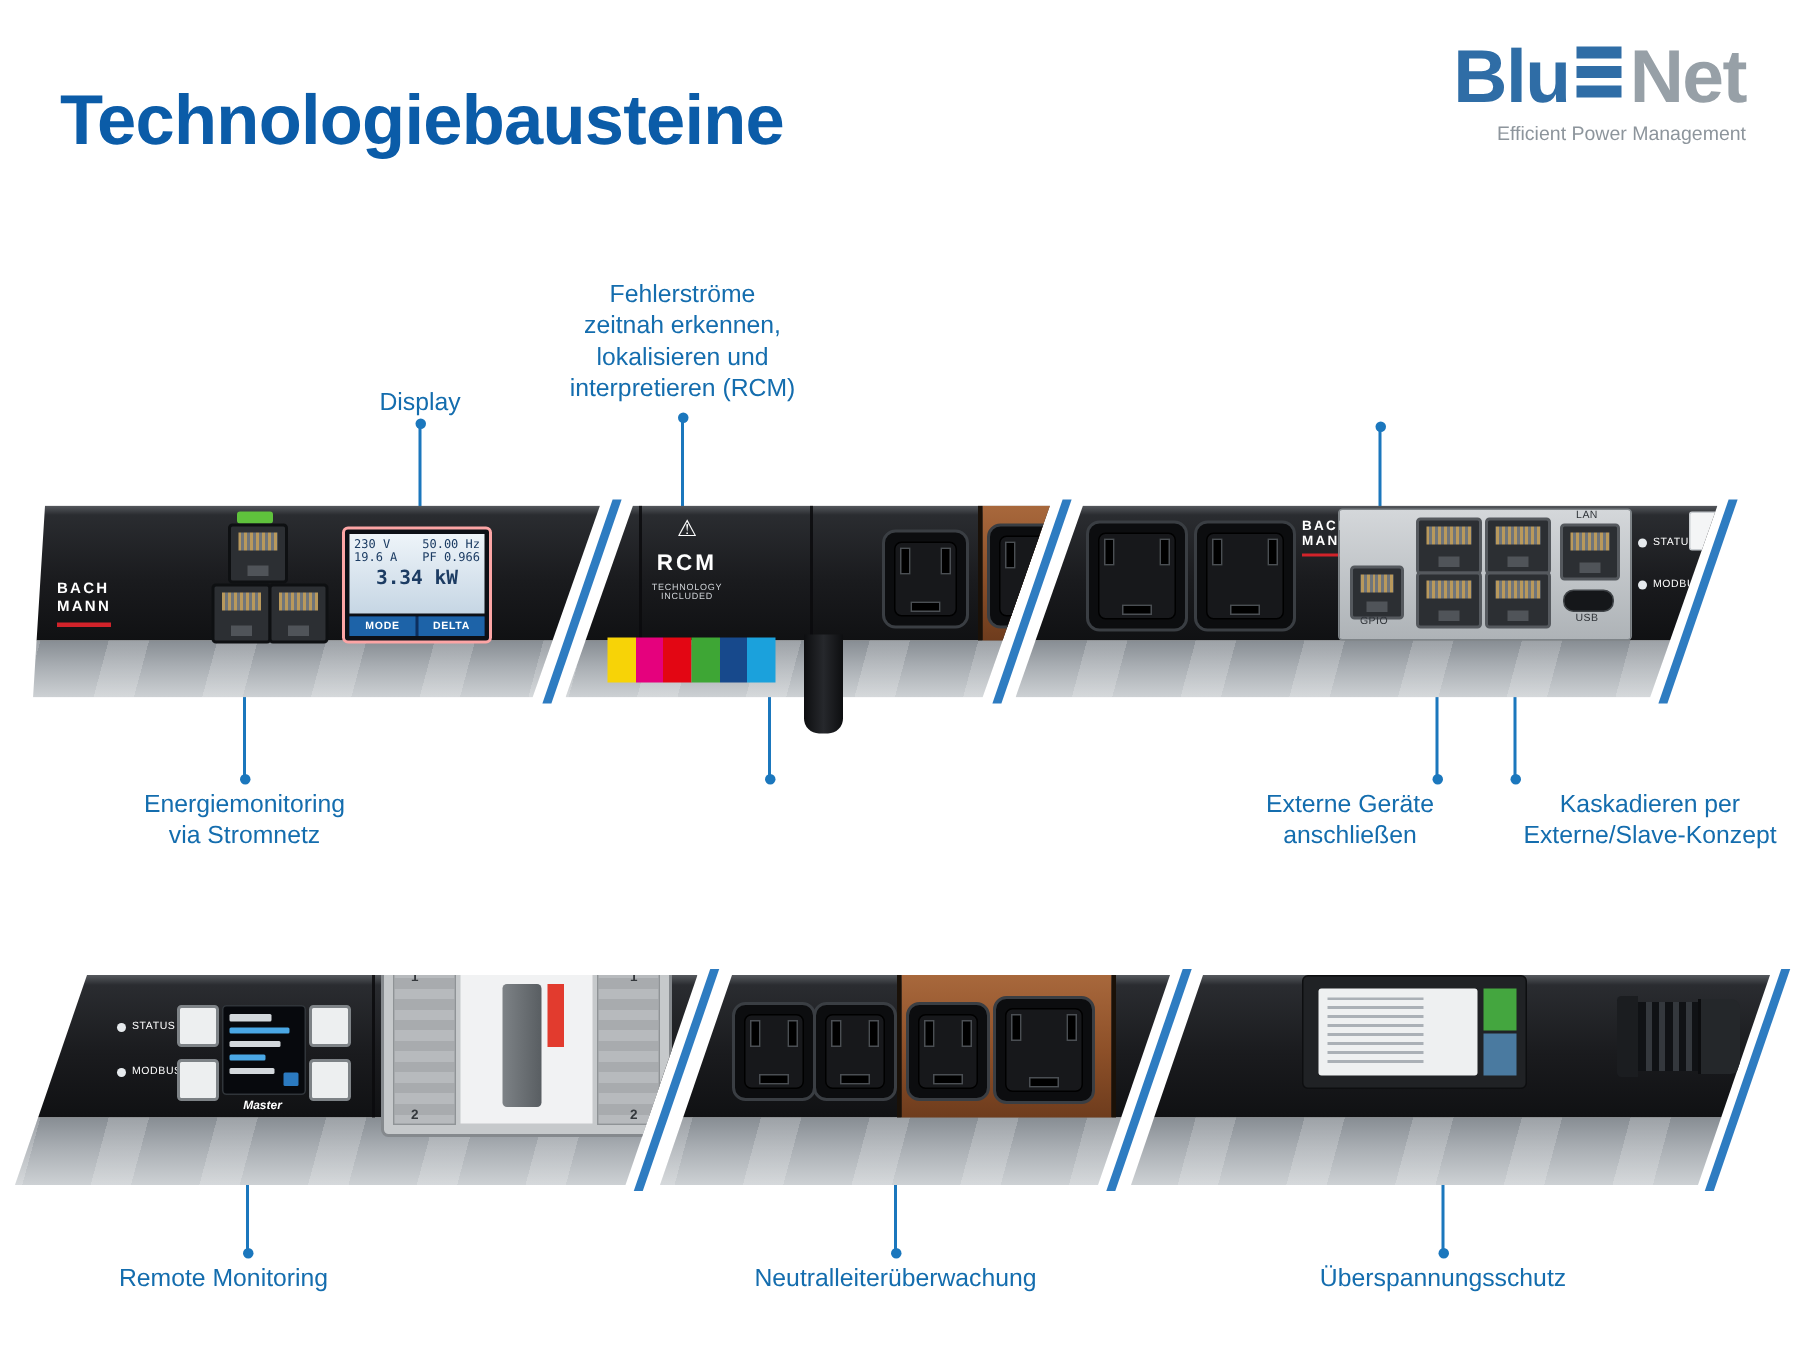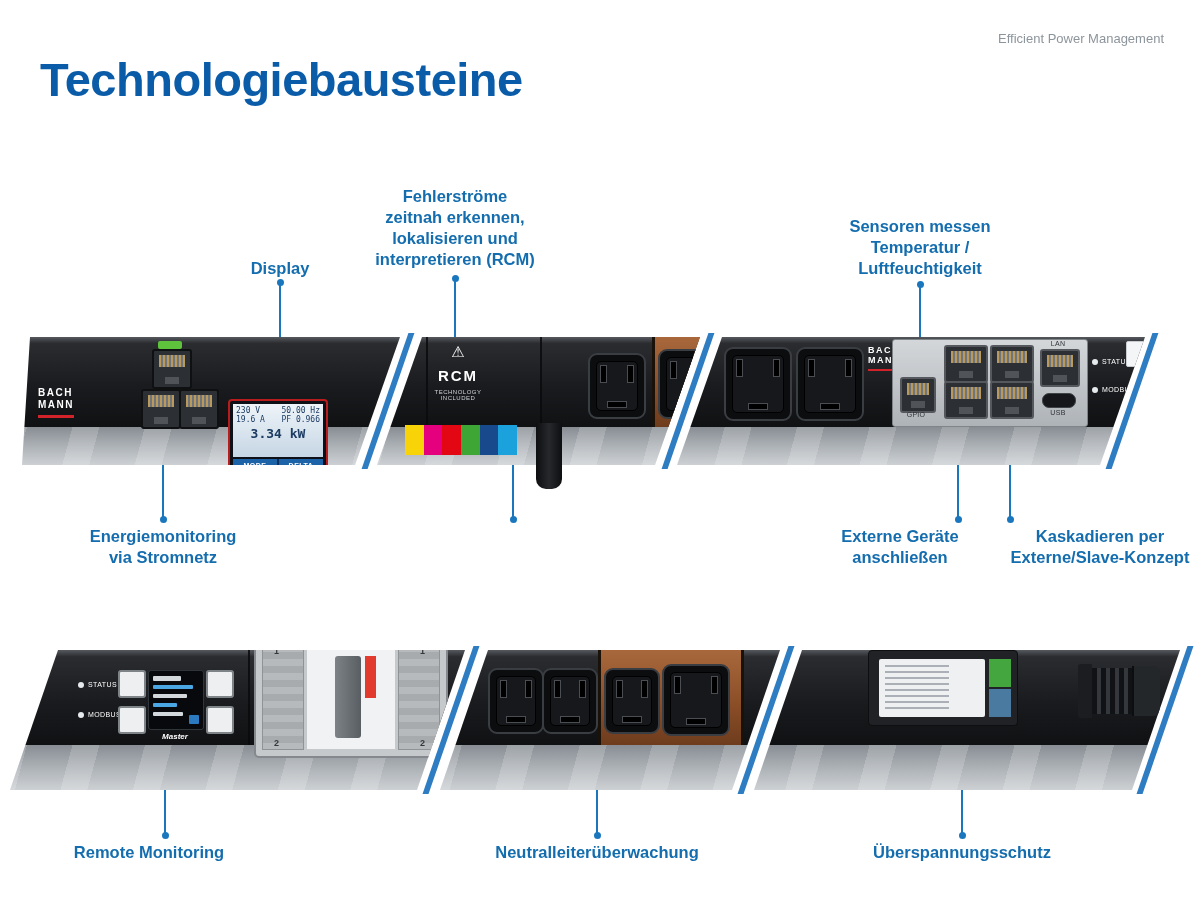--- a/index.html
+++ b/index.html
@@ -10,21 +10,21 @@
          color:#0b5ca8;letter-spacing:-0.5px;}
   .logo{position:absolute;top:26px;right:36px;text-align:right;}
   .logo-row{font-size:50px;font-weight:700;line-height:1;letter-spacing:-1px;white-space:nowrap;}
   .logo-blu{color:#2f6da6;}
   .logo-net{color:#97a0a7;}
   .logo-bars{display:inline-block;width:30px;margin:0 5px;vertical-align:3px;}
   .logo-bars i{display:block;width:30px;height:8px;margin-bottom:5px;background:#2f6da6;}
   .logo-bars i:last-child{margin-bottom:0;}
   .logo-tagline{font-size:13px;color:#8d959c;margin-top:5px;}
   
-  .ann{position:absolute;color:#146dae;font-size:16.5px;font-weight:700;line-height:1.28;
+  .ann{position:absolute;color:#146dae;font-size:16.5px;font-weight:400;line-height:1.28;
        text-align:center;white-space:pre-line;}
   .leader{position:absolute;width:2px;background:#1b77bd;}
   .leader::before,.leader::after{content:"";position:absolute;left:-2.5px;width:7px;height:7px;
        border-radius:50%;background:#1b77bd;}
   .leader::before{top:-5px;}
   .leader::after{bottom:-5px;}
   
   .row{position:absolute;left:0;width:1200px;}
   .seg{position:absolute;left:0;top:0;width:100%;height:100%;}
   .face-black{position:absolute;left:0;right:0;top:0;
@@ -45,21 +45,21 @@
   .rj45 i{position:absolute;left:5px;right:5px;top:4px;height:12px;
        background:repeating-linear-gradient(90deg,#b9995c 0 2px,#6f757b 2px 4px);}
   .rj45 b{position:absolute;left:50%;width:14px;margin-left:-7px;bottom:3px;height:7px;background:#505459;}
   .greentab{position:absolute;background:#5fc23c;border-radius:2px;}
   .socket{position:absolute;background:#0c0d0f;border:2px solid #3a3e43;border-radius:9px;}
   .socket .in{position:absolute;inset:6px;background:#17181b;border:1px solid #000;border-radius:5px;}
   .socket .s1,.socket .s2{position:absolute;top:10px;width:5px;height:16px;background:#000;border:1px solid #4a4e53;}
   .socket .s1{left:10px;}.socket .s2{right:10px;}
   .socket .s3{position:absolute;bottom:9px;left:50%;width:18px;height:5px;margin-left:-10px;
        background:#000;border:1px solid #4a4e53;}
-  .meter{position:absolute;background:#0d1016;border:2px solid #b91c1c;border-radius:4px;margin-top:48px;}
+  .meter{position:absolute;background:#0d1016;border:2px solid #fca5a5;border-radius:4px;}
   .meter-screen{position:absolute;left:3px;right:3px;top:3px;bottom:18px;
        background:linear-gradient(#eef4f9,#c6d6e4);color:#1c3c63;
        font-family:"DejaVu Sans Mono",monospace;font-size:8px;padding:2px 3px;}
   .mrow{display:flex;justify-content:space-between;}
   .mpow{text-align:center;font-size:13px;font-weight:700;margin-top:2px;}
   .mbtns{position:absolute;left:3px;right:3px;bottom:3px;height:13px;display:flex;
        justify-content:space-between;background:#0d2f5e;}
   .mbtn{width:44px;background:#1d63a8;color:#fff;font-size:7px;font-weight:700;text-align:center;
        line-height:13px;letter-spacing:.5px;}
   .warnicon{position:absolute;color:#fff;font-size:15px;text-align:center;}
@@ -97,35 +97,35 @@
   .glandnut{position:absolute;background:#24272a;border-radius:0 6px 6px 0;border-left:2px solid #0c0d0f;}
 </style>
 </head>
 <body>
 
 <div class="canvas">
 
   <h1 class="title">Technologiebausteine</h1>
 
   <div class="logo">
+    <div class="logo-row">
+      <span class="logo-blu">Blu</span><span class="logo-bars"><i></i><i></i><i></i></span><span class="logo-net">Net</span>
+    </div>
     <div class="logo-tagline">Efficient Power Management</div>
   </div>
 
   <div class="ann" style="left:200px;top:258px;width:160px">Display</div>
   <div class="leader" style="left:279px;top:284px;height:64px"></div>
 
   <div class="ann" style="left:355px;top:186px;width:200px">Fehlerströme
 zeitnah erkennen,
 lokalisieren und
 interpretieren (RCM)</div>
   <div class="leader" style="left:454px;top:280px;height:66px"></div>
 
-  <div class="ann" style="left:820px;top:216px;width:200px">Sensoren messen
-Temperatur /
-Luftfeuchtigkeit</div>
   <div class="leader" style="left:919px;top:286px;height:56px"></div>
 
   <div class="ann" style="left:63px;top:526px;width:200px">Energiemonitoring
 via Stromnetz</div>
   <div class="leader" style="left:162px;top:434px;height:84px"></div>
 
   <div class="leader" style="left:512px;top:458px;height:60px"></div>
 
   <div class="ann" style="left:800px;top:526px;width:200px">Externe Geräte
 anschließen</div>

